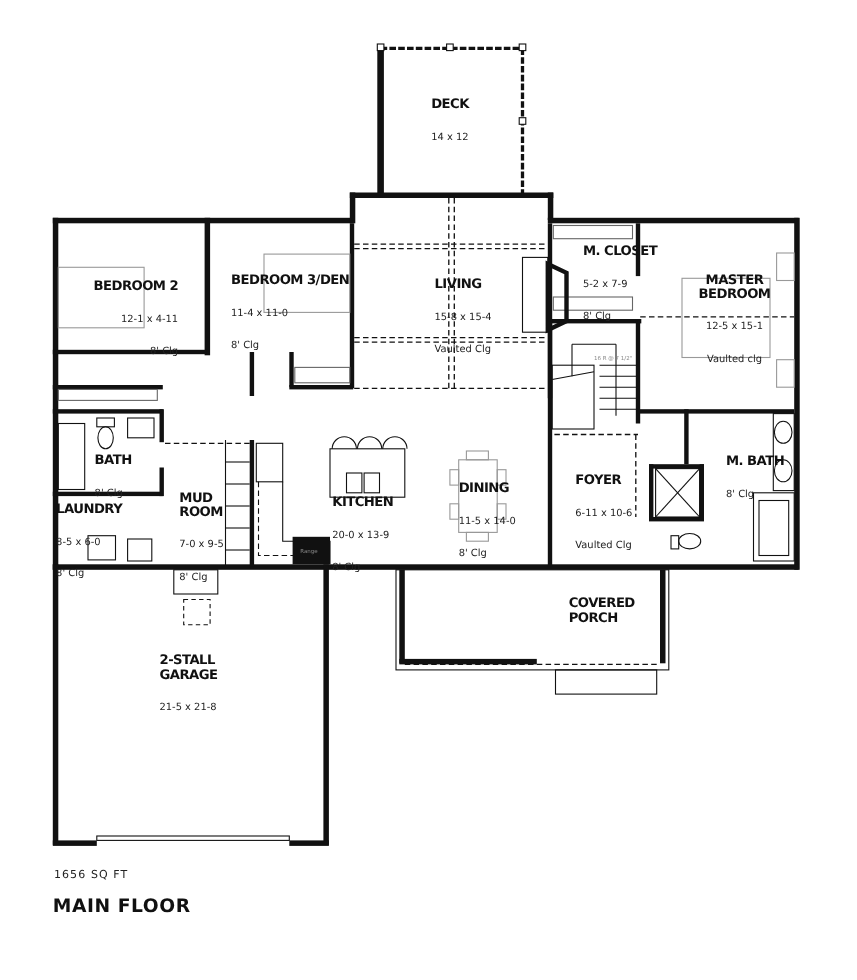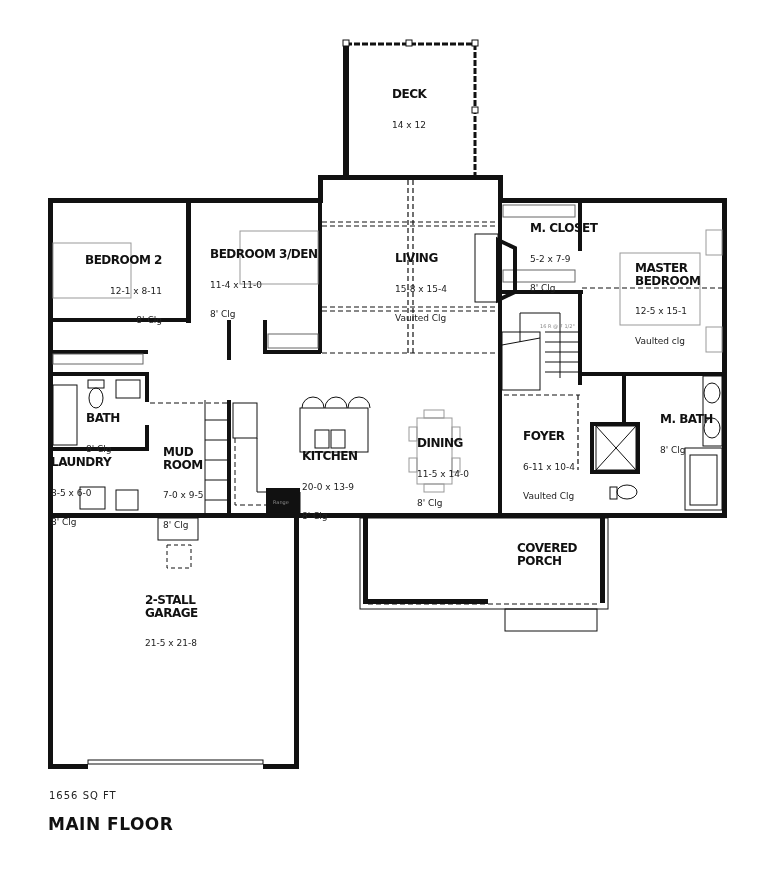--- a/index.html
+++ b/index.html
@@ -186,21 +186,21 @@
   </g>
 </svg>
 
 <div class="lbl" style="left:392px;top:88px;">
   <div class="rname">DECK</div>
   <div class="rdim">14 x 12</div>
 </div>
 
 <div class="lbl" style="left:85px;top:254px;text-align:right;">
   <div class="rname">BEDROOM 2</div>
-  <div class="rdim">12-1 x 8-11</div>
+  <div class="rdim">12-1 x 4-11</div>
   <div class="rdim">8' Clg</div>
 </div>
 
 <div class="lbl" style="left:210px;top:248px;">
   <div class="rname">BEDROOM 3/DEN</div>
   <div class="rdim">11-4 x 11-0</div>
   <div class="rdim">8' Clg</div>
 </div>
 
 <div class="lbl" style="left:395px;top:252px;">
@@ -208,21 +208,21 @@
   <div class="rdim">15-8 x 15-4</div>
   <div class="rdim">Vaulted Clg</div>
 </div>
 
 <div class="lbl" style="left:530px;top:222px;">
   <div class="rname">M. CLOSET</div>
   <div class="rdim">5-2 x 7-9</div>
   <div class="rdim">8' Clg</div>
 </div>
 
-<div class="lbl" style="left:635px;top:262px;">
+<div class="lbl" style="left:635px;top:248px;text-align:center;">
   <div class="rname">MASTER</div>
   <div class="rname">BEDROOM</div>
   <div class="rdim">12-5 x 15-1</div>
   <div class="rdim">Vaulted clg</div>
 </div>
 
 <div class="lbl" style="left:86px;top:412px;">
   <div class="rname">BATH</div>
   <div class="rdim">8' Clg</div>
 </div>
@@ -247,21 +247,21 @@
 </div>
 
 <div class="lbl" style="left:417px;top:437px;">
   <div class="rname">DINING</div>
   <div class="rdim">11-5 x 14-0</div>
   <div class="rdim">8' Clg</div>
 </div>
 
 <div class="lbl" style="left:523px;top:430px;">
   <div class="rname">FOYER</div>
-  <div class="rdim">6-11 x 10-4</div>
+  <div class="rdim">6-11 x 10-6</div>
   <div class="rdim">Vaulted Clg</div>
 </div>
 
 <div class="lbl" style="left:660px;top:413px;">
   <div class="rname">M. BATH</div>
   <div class="rdim">8' Clg</div>
 </div>
 
 <div class="lbl" style="left:517px;top:542px;">
   <div class="rname">COVERED</div>

